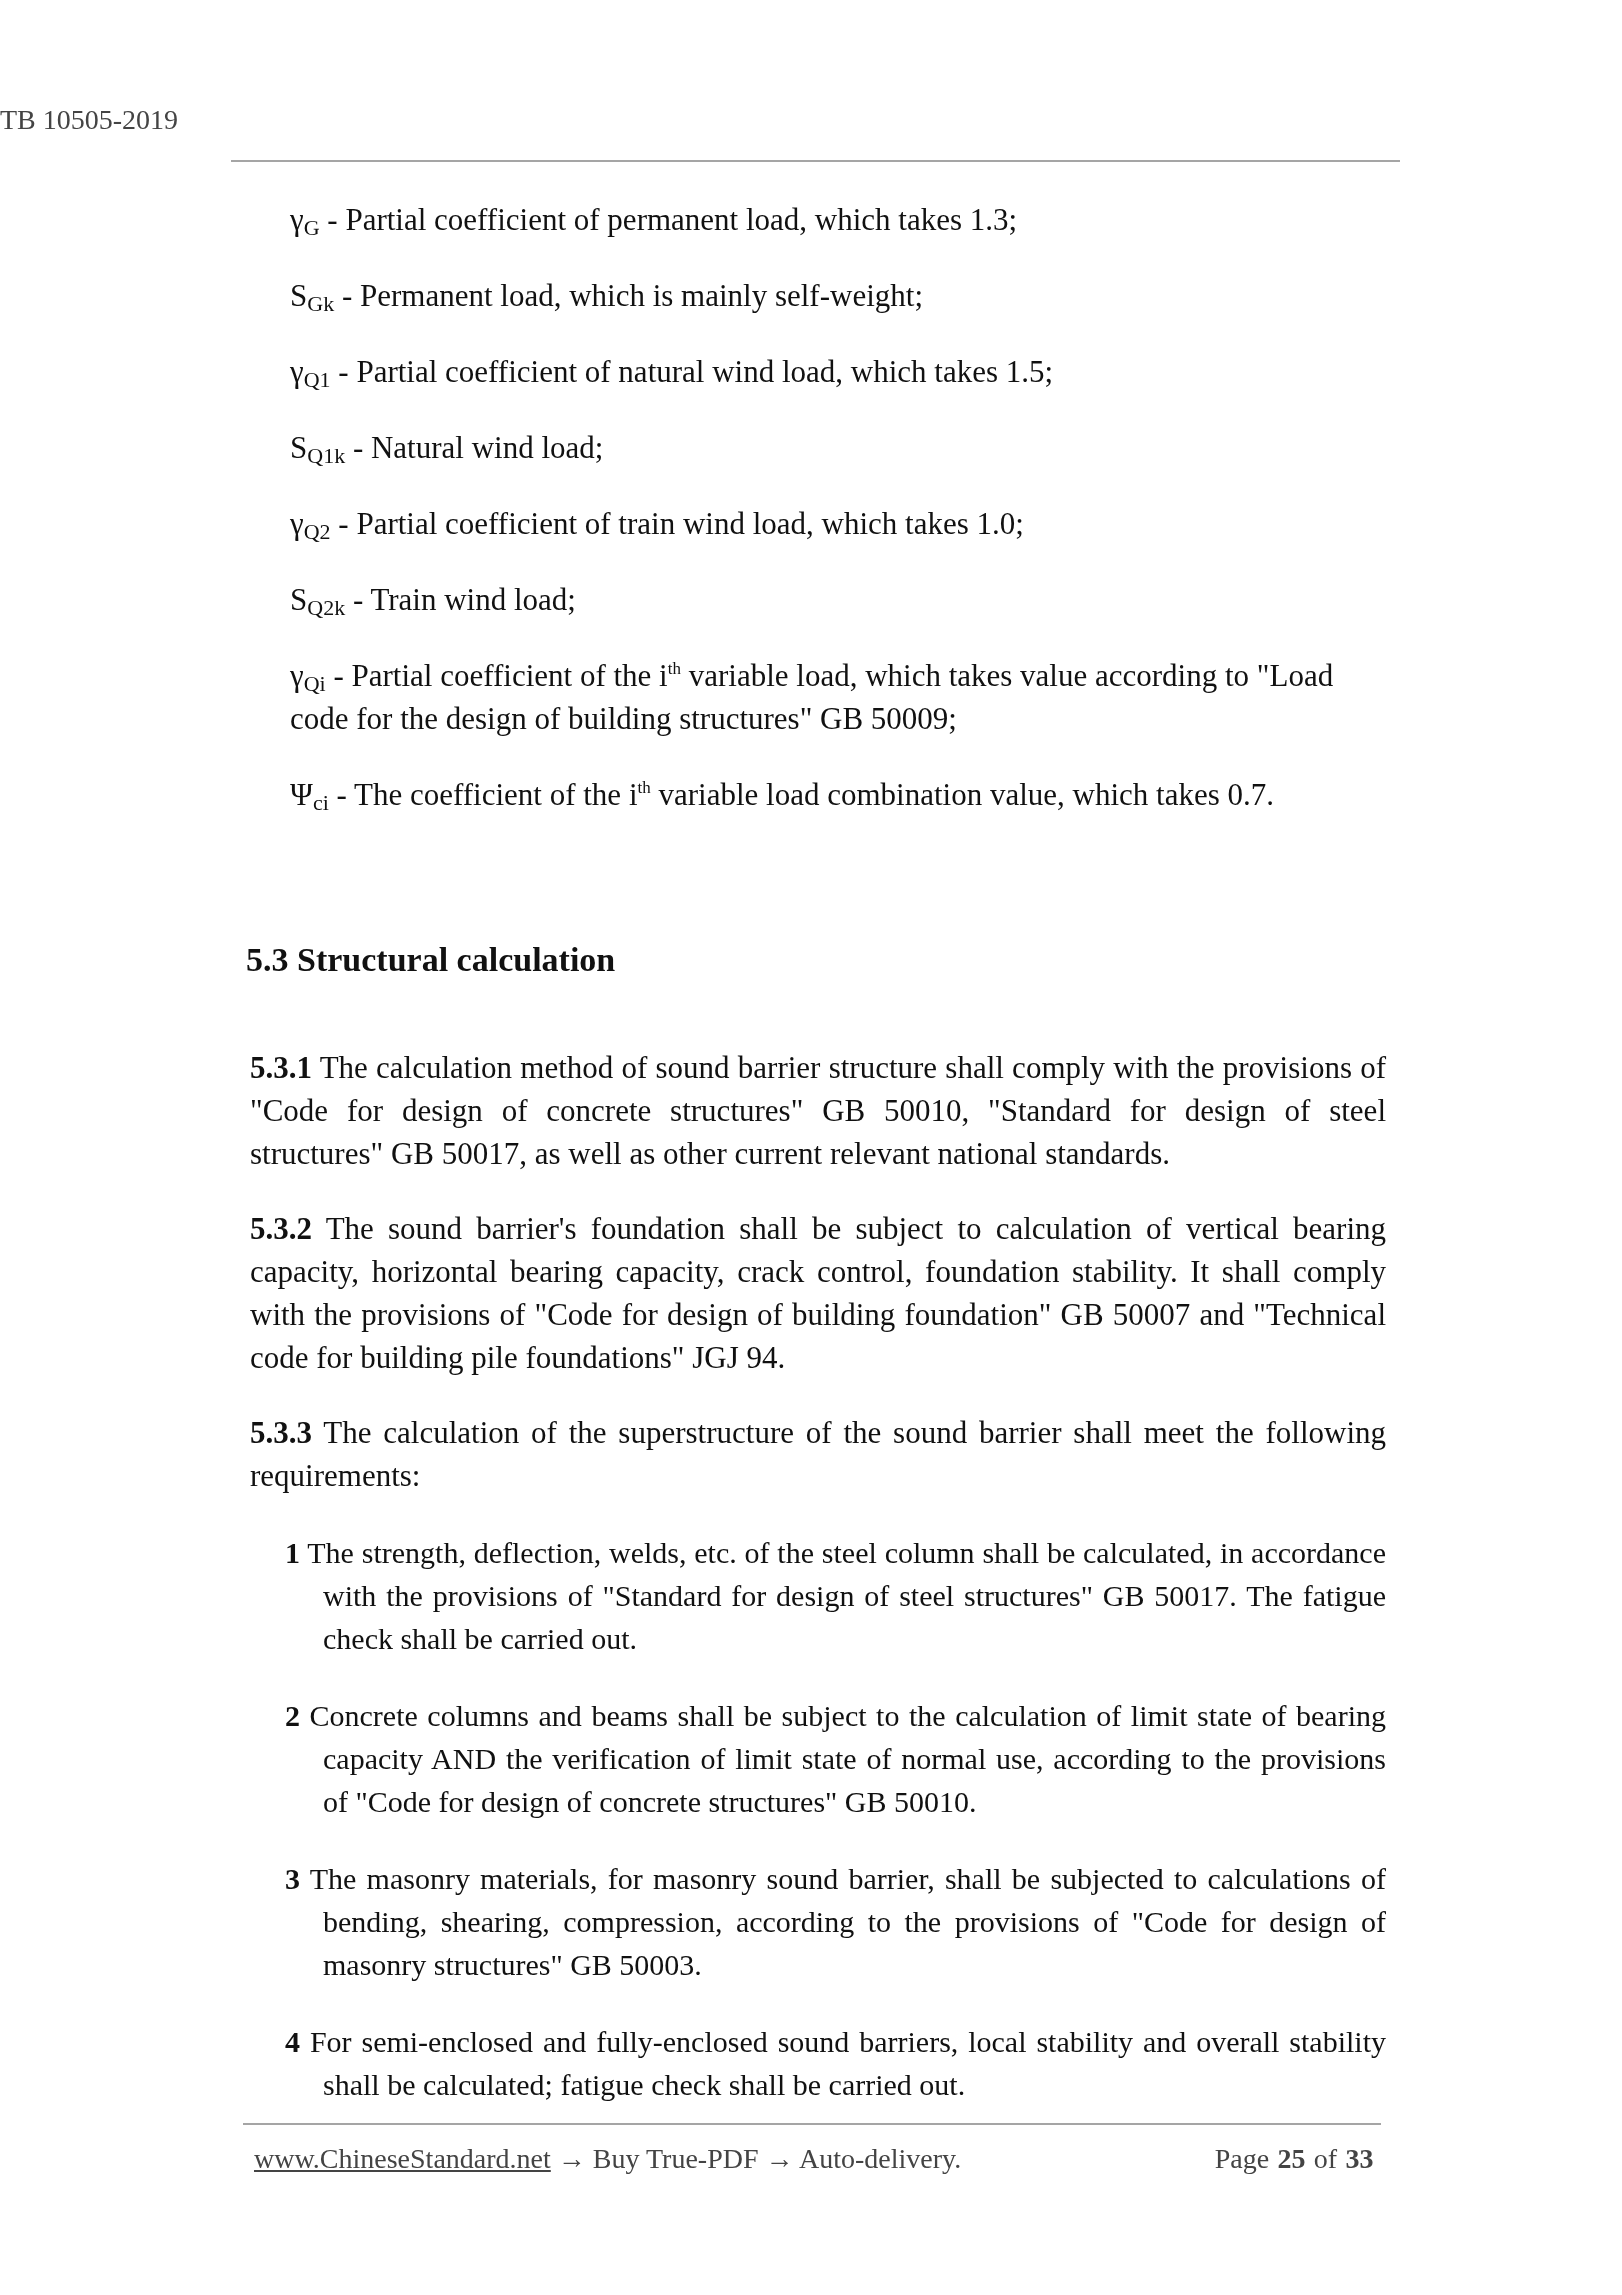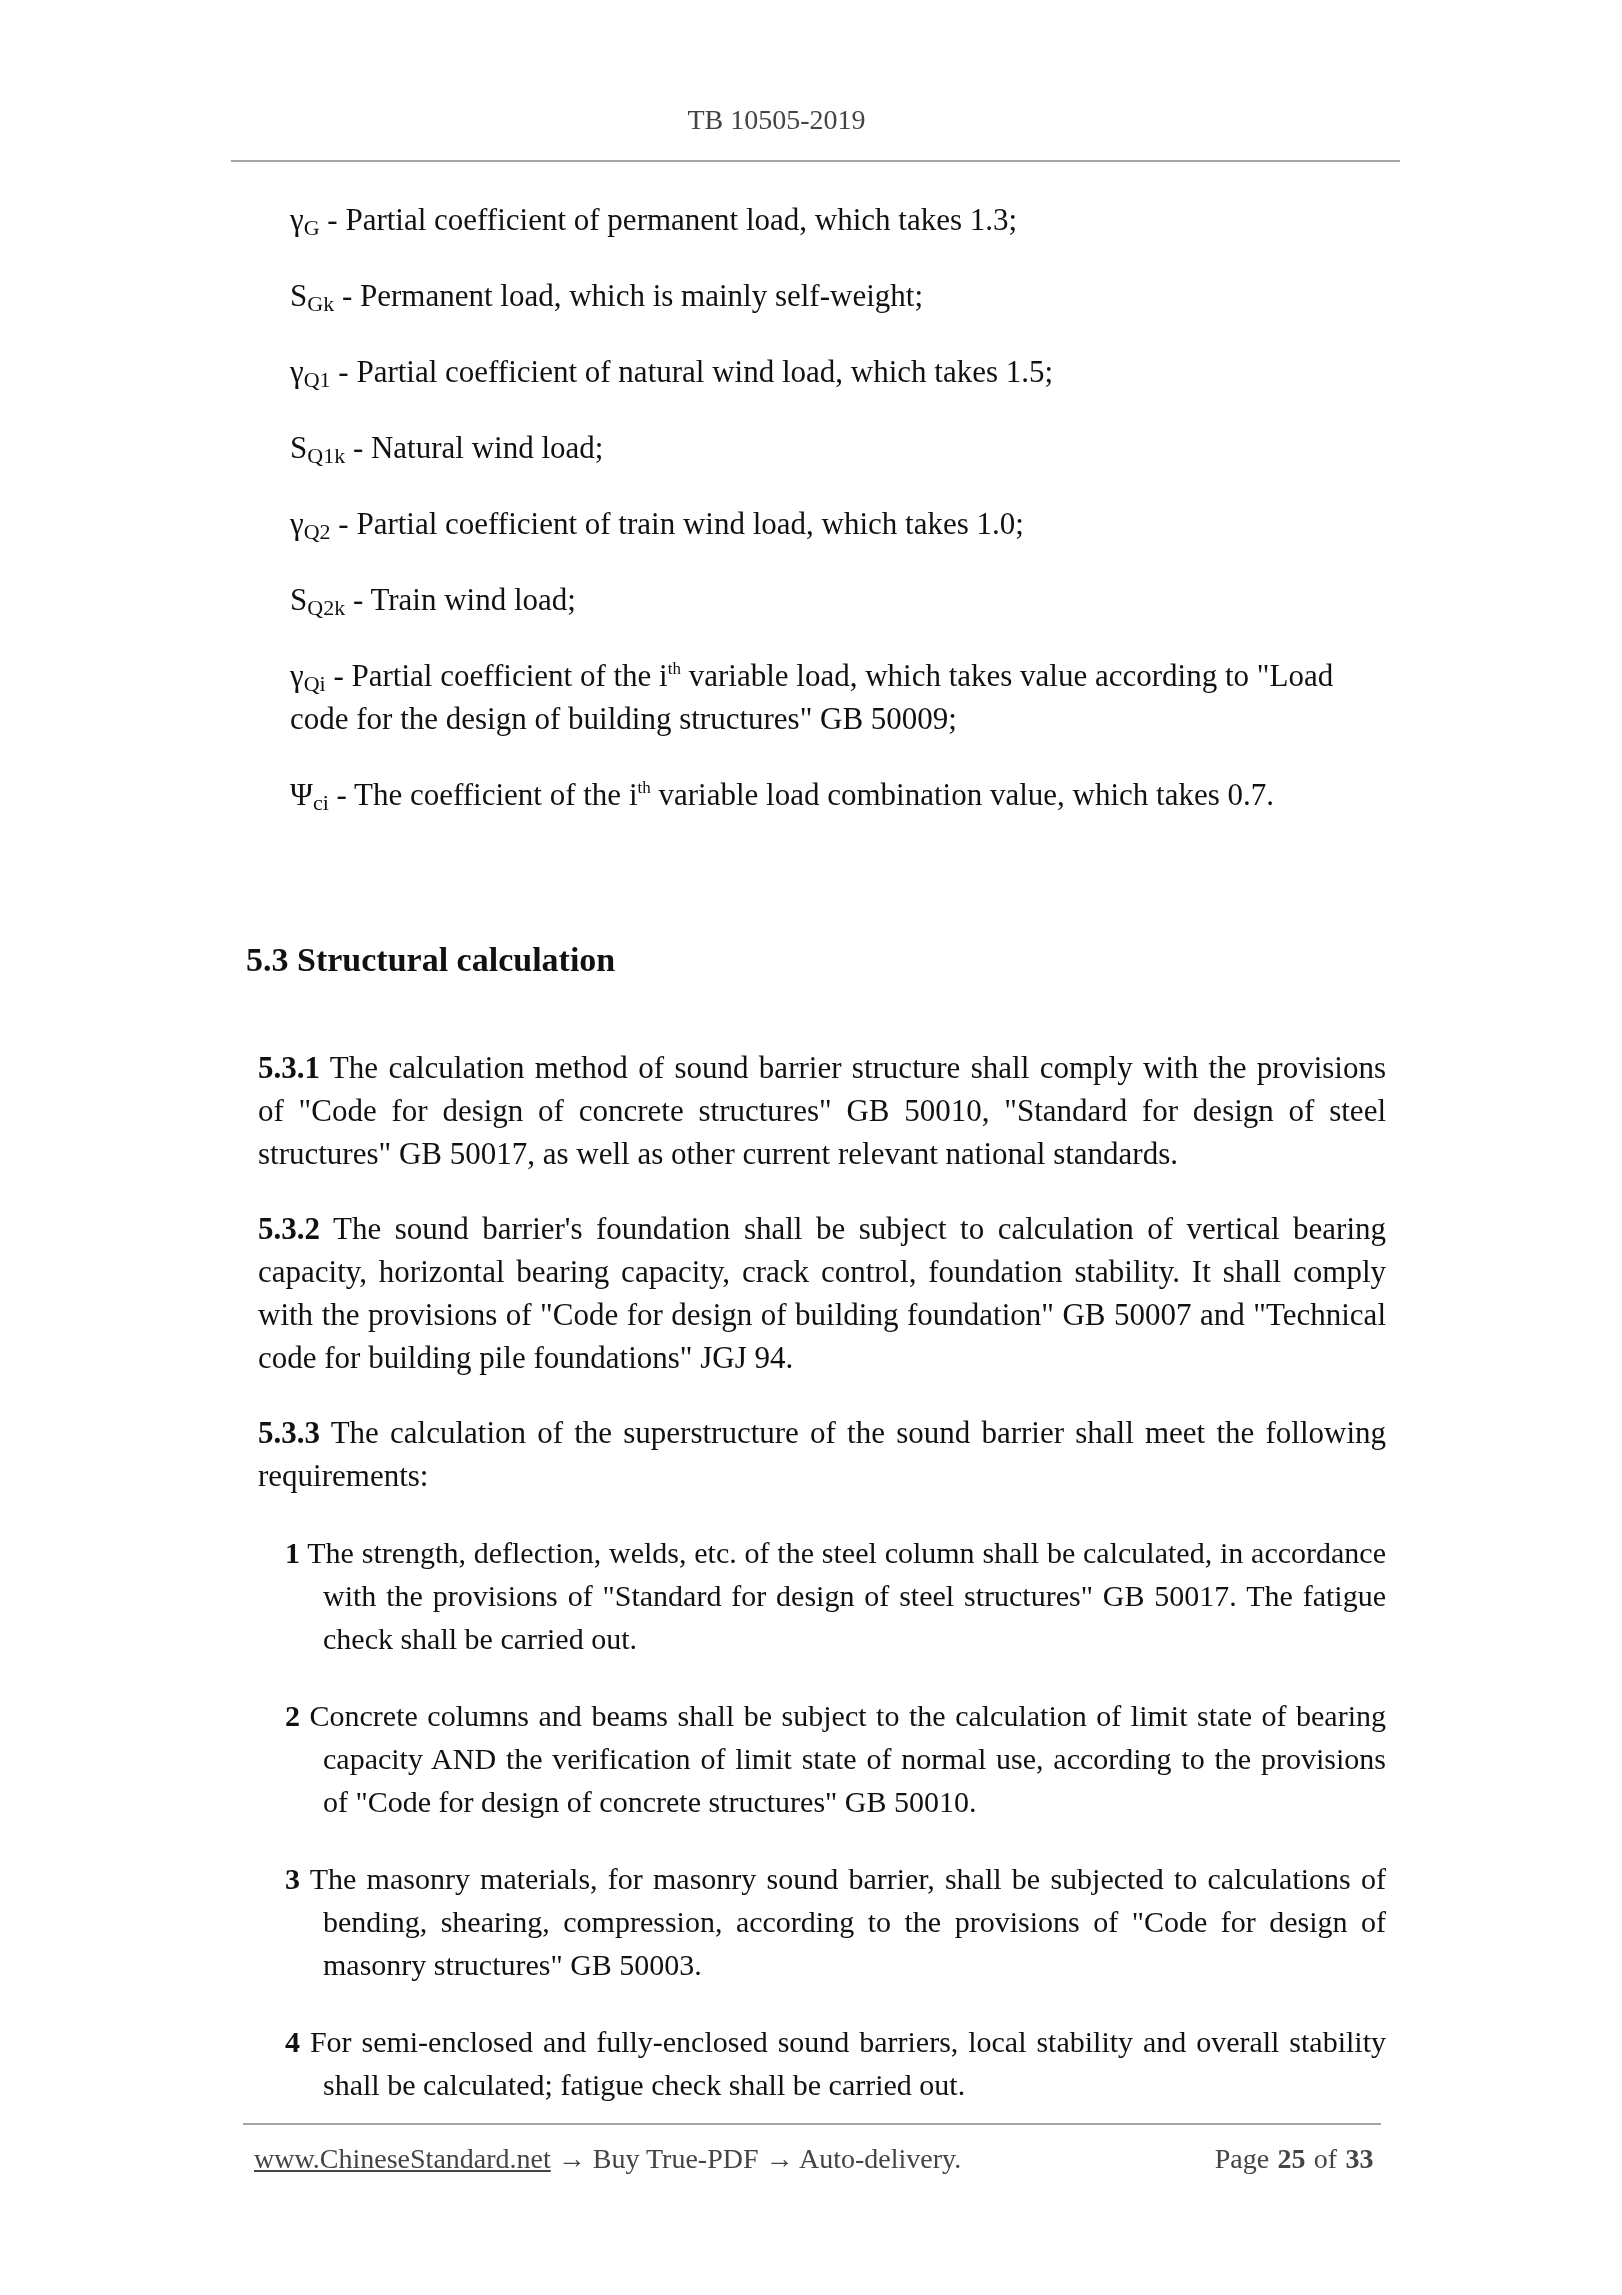--- a/index.html
+++ b/index.html
@@ -1,28 +1,28 @@
 <!DOCTYPE html>
 <html style="font-size:13.3px"><head>
 <meta charset="utf-8">
 <style>
   html, body { margin:0; padding:0; background:#ffffff; }
   body { width:1623px; height:2295px; position:relative; overflow:hidden;
          font-family:"Liberation Serif","DejaVu Serif",serif; color:#111; }
-  .hdr { position:absolute; left:0; width:1553px; top:104px; text-align:center;
+  .hdr { position:absolute; left:0; width:1553px; top:104px; 
          font-size:28px; color:#444; }
   .hrule { position:absolute; left:231px; width:1169px; top:160px; height:1.7px; background:#a5a5a5; }
   .frule { position:absolute; left:243px; width:1138px; top:2123px; height:1.7px; background:#a5a5a5; }
   .defs { position:absolute; left:290px; width:1097px; top:198px; font-size:31px; line-height:43px; }
   .def { margin:0 0 33px 0; }
   sub { font-size:22px; vertical-align:-5px; line-height:0; }
   sup { font-size:17px; vertical-align:11.7px; line-height:0; }
   .sec { position:absolute; left:246px; top:941px; font-size:34px; font-weight:bold; }
   .body { position:absolute; left:246px; width:1140px; font-size:31px; line-height:43px; text-align:justify; }
-  .p { margin:0 0 32px 12px; }
+  .p { margin:0 0 32px 4px; }
   .p b { font-weight:bold; }
   .items { position:absolute; left:285px; width:1101px; top:1531px; font-size:30px; line-height:43px; text-align:justify; }
   .item { padding-left:38px; text-indent:-38px; margin:0 0 34px 0; }
   .footer { position:absolute; top:2143px; left:254px; width:1136px; font-size:28px; color:#444; }
   .footer a { color:#444; text-decoration:underline; }
   .footer .right { position:absolute; right:8.3px; top:0; }
   .footer .right b { margin:0 8.3px; }
 </style>
 </head>
 <body>

